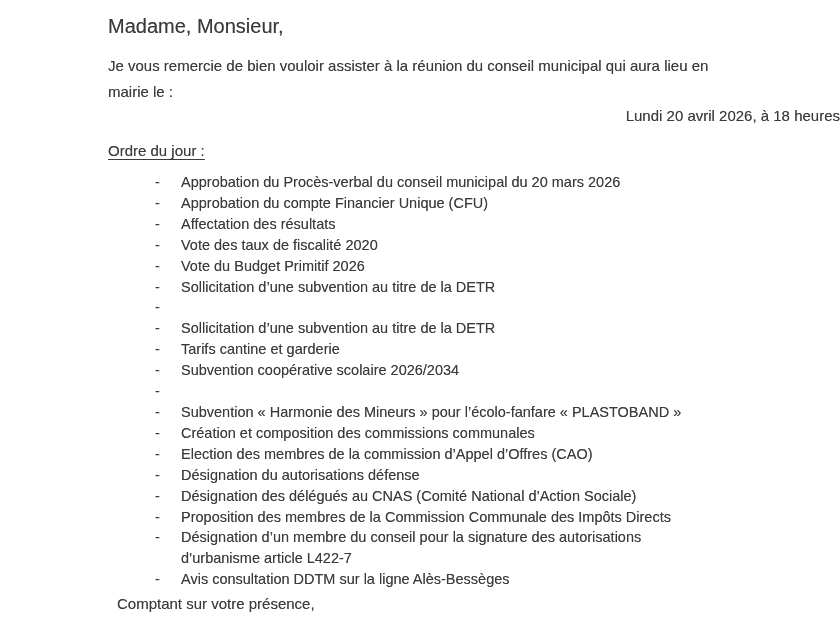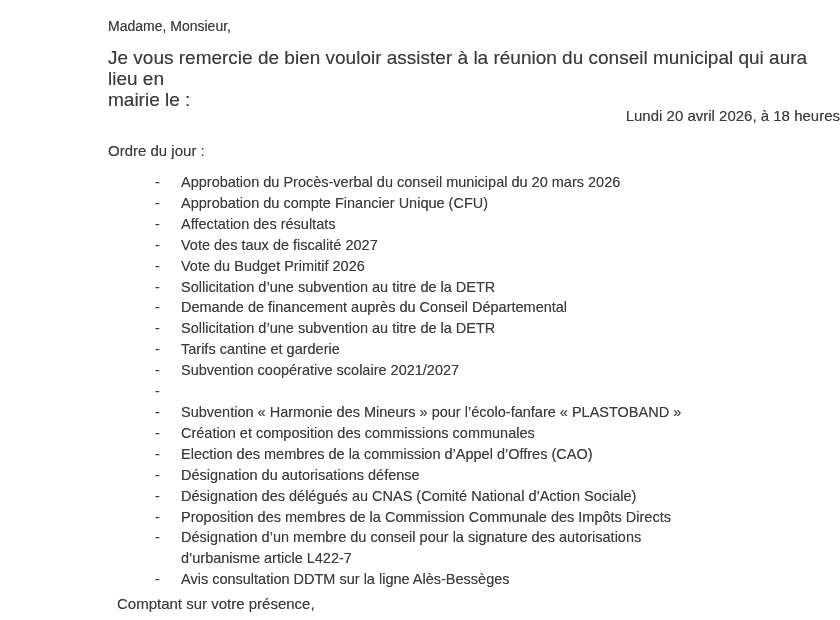--- a/index.html
+++ b/index.html
@@ -18,46 +18,47 @@
     background:var(--paper);
     overflow:hidden;
     font-family:"Liberation Sans", sans-serif;
     color:var(--ink);
     text-shadow:0 0 0.6px rgba(59,59,59,0.55); 
   }
   .salutation{
     position:absolute;
     left:108px;
     top:14px;
-    font-size:14px;
+    font-size:20px;
     line-height:25px;
   }
   .intro{
     position:absolute;
     left:108px;
-    top:47px;
-    font-size:19px;
-    line-height:21px;
+    top:53px;
+    font-size:15px;
+    line-height:26px;
     white-space:pre-line;
   }
   .datetime{
     position:absolute;
     left:0;
     top:103px;
     width:840px;
     text-align:right;
     font-size:15px;
     line-height:25px;
   }
   .agenda-heading{
     position:absolute;
     left:108px;
     top:138px;
     font-size:15px;
     line-height:25px;
+    text-decoration:underline;
     text-underline-offset:3px;
   }
   .agenda-list{
     position:absolute;
     left:155px;
     top:172px;
     width:560px;
   }
   .agenda-item{
     display:flex;
@@ -106,51 +107,50 @@
       <span class="agenda-text">Approbation du compte Financier Unique (CFU)</span>
     </div>
 
     <div class="agenda-item">
       <span class="dash">-</span>
       <span class="agenda-text">Affectation des résultats</span>
     </div>
 
     <div class="agenda-item">
       <span class="dash">-</span>
-      <span class="agenda-text">Vote des taux de fiscalité 2027</span>
+      <span class="agenda-text">Vote des taux de fiscalité 2020</span>
     </div>
 
     <div class="agenda-item">
       <span class="dash">-</span>
       <span class="agenda-text">Vote du Budget Primitif 2026</span>
     </div>
 
     <div class="agenda-item">
       <span class="dash">-</span>
       <span class="agenda-text">Sollicitation d’une subvention au titre de la DETR</span>
     </div>
 
     <div class="agenda-item">
       <span class="dash">-</span>
-      <span class="agenda-text">Demande de financement auprès du Conseil Départemental</span>
     </div>
 
     <div class="agenda-item">
       <span class="dash">-</span>
       <span class="agenda-text">Sollicitation d’une subvention au titre de la DETR</span>
     </div>
 
     <div class="agenda-item">
       <span class="dash">-</span>
       <span class="agenda-text">Tarifs cantine et garderie</span>
     </div>
 
     <div class="agenda-item">
       <span class="dash">-</span>
-      <span class="agenda-text">Subvention coopérative scolaire 2021/2027</span>
+      <span class="agenda-text">Subvention coopérative scolaire 2026/2034</span>
     </div>
 
     <div class="agenda-item">
       <span class="dash">-</span>
     </div>
 
     <div class="agenda-item">
       <span class="dash">-</span>
       <span class="agenda-text">Subvention « Harmonie des Mineurs » pour l’écolo-fanfare « PLASTOBAND »</span>
     </div>

